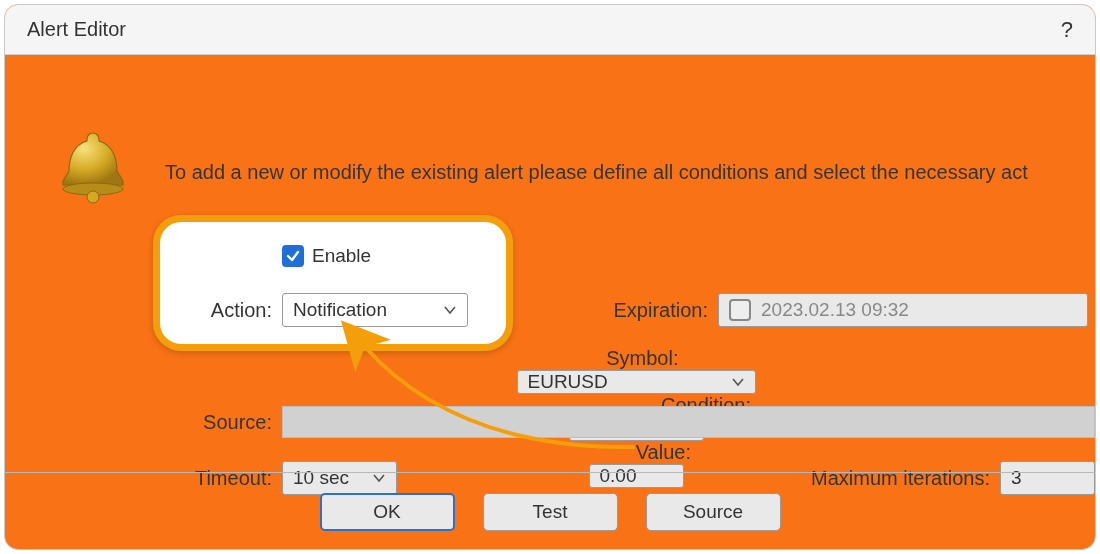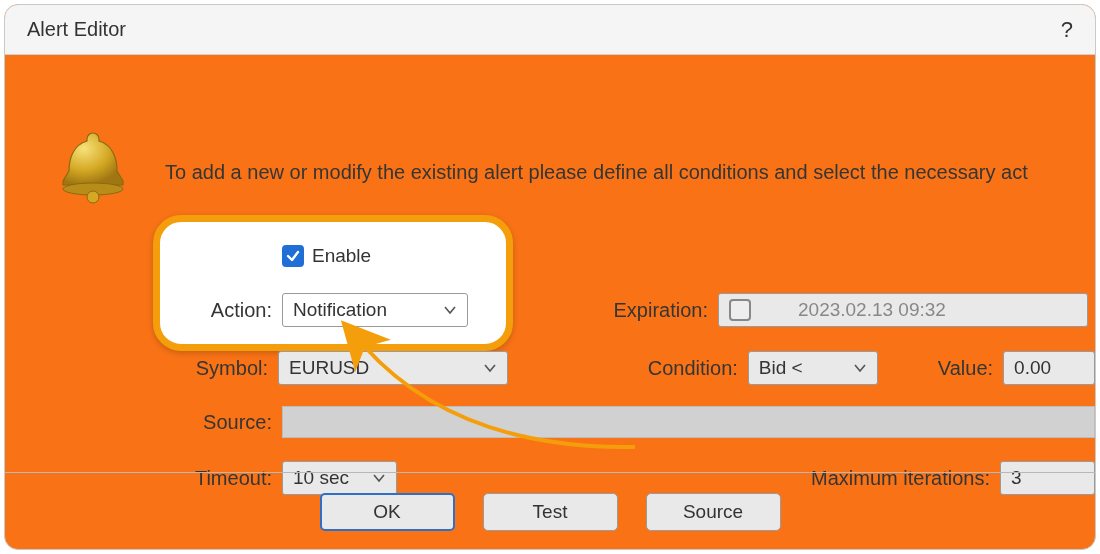--- a/index.html
+++ b/index.html
@@ -118,21 +118,20 @@
     height: 34px;
     border: 1px solid #9a9a9a;
     background: #e9e9e9;
     display: flex;
     align-items: center;
     padding: 0 10px;
     font-size: 19px;
     color: #888;
     border-radius: 3px;
     width: 370px;
-    gap: 37px;
   }
   .source-field {
     height: 32px;
     background: #d1d1d1;
     flex: 1;
     margin-right: 0;
     border: 1px solid #bdbdbd;
   }
   .btnbar {
     position: absolute;
@@ -209,21 +208,21 @@
               <path d="M2 4 L7 10 L12 4" stroke="#555" stroke-width="1.6" fill="none"></path>
             </svg>
         </div>
         <div class="label-wide" style="width:250px;">Expiration:</div>
         <div class="exp-field">
           <div class="checkbox-empty"></div>
           <span>2023.02.13 09:32</span>
         </div>
       </div>
 
-      <div class="row" style="top:112px;">
+      <div class="row" style="top:112px;flex-direction:column;">
         <div class="label">Symbol:</div>
         <div class="select" style="width:239px;">
           <span>EURUSD</span>
           <svg class="chev" width="14" height="14" viewBox="0 0 14 14">
               <path d="M2 4 L7 10 L12 4" stroke="#555" stroke-width="1.6" fill="none"></path>
             </svg>
         </div>
         <div class="label-wide" style="width:250px;">Condition:</div>
         <div class="select" style="width:135px;">
           <span>Bid &lt;</span>

